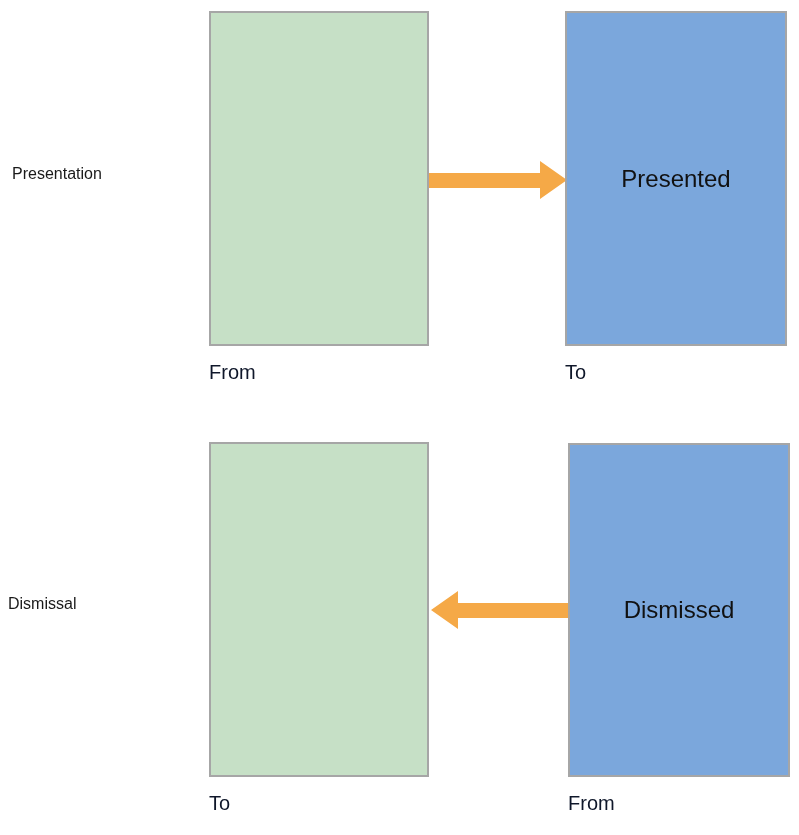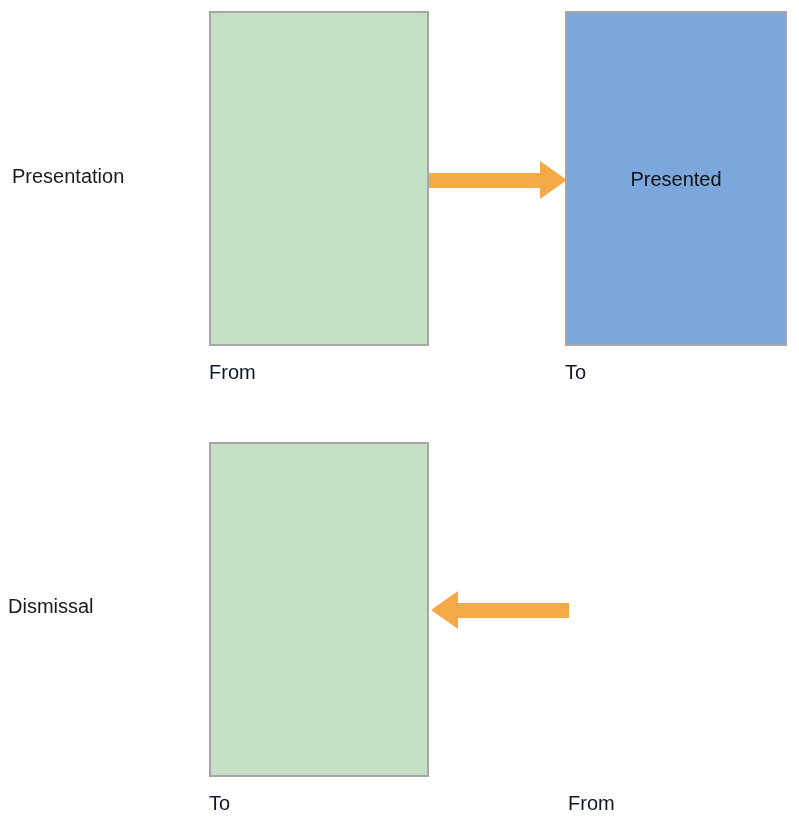--- a/index.html
+++ b/index.html
@@ -15,42 +15,42 @@
   }
   .canvas {
     position: relative;
     width: 799px;
     height: 835px;
   }
 
   
   .row-label {
     position: absolute;
-    font-size: 20px;
+    font-size: 16px;
     color: #1a1a1a;
     white-space: nowrap;
     line-height: 1;
   }
   #label-presentation { left: 12px; top: 166px; }
   #label-dismissal    { left: 8px; top: 596px; }
 
   
   .box {
     position: absolute;
     box-sizing: border-box;
     border: 2px solid #a6a6a6;
     display: flex;
     align-items: center;
     justify-content: center;
   }
   .box-green { background: #c6e0c6; }
   .box-blue  { background: #7ba7dc; }
 
   .box-text {
-    font-size: 20px;
+    font-size: 24px;
     color: #111111;
     line-height: 1;
     white-space: nowrap;
   }
 
   
   #box-from-presentation { left: 209px;  top: 11px;  width: 220px; height: 335px; }
   #box-to-presentation   { left: 565px;  top: 11px;  width: 222px; height: 335px; }
   
   #box-to-dismissal      { left: 209px;  top: 442px; width: 220px; height: 335px; }
@@ -109,16 +109,19 @@
   </div>
 
   <div class="caption" id="caption-to-dismissal">To</div>
 
   <div class="arrow" id="arrow-dismissal">
     <svg width="140" height="44" viewBox="0 0 140 44" xmlns="http://www.w3.org/2000/svg">
       <polygon points="139,15 28,15 28,3 1,22 28,41 28,30 139,30" fill="#f5a947"></polygon>
     </svg>
   </div>
 
+  <div class="box box-blue" id="box-from-dismissal">
+    <span class="box-text">Dismissed</span>
+  </div>
 
   <div class="caption" id="caption-from-dismissal">From</div>
 
 </div>
 
 </body></html>

